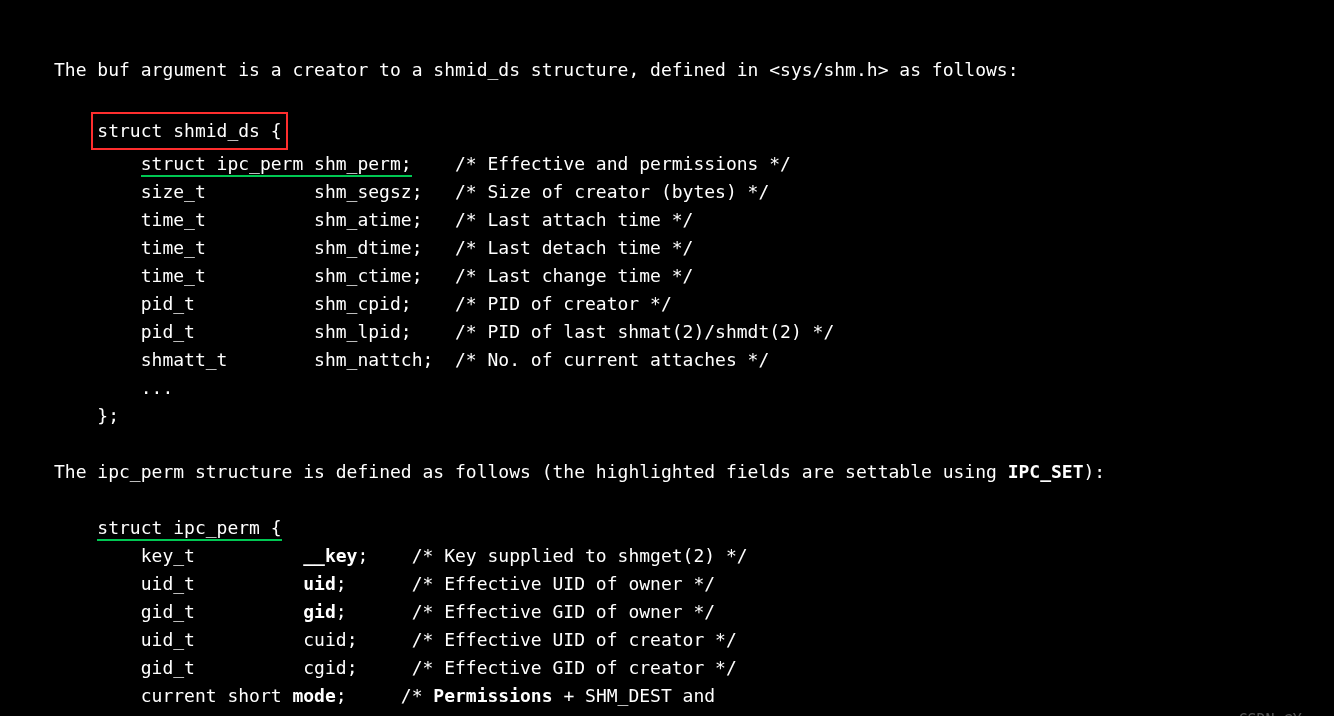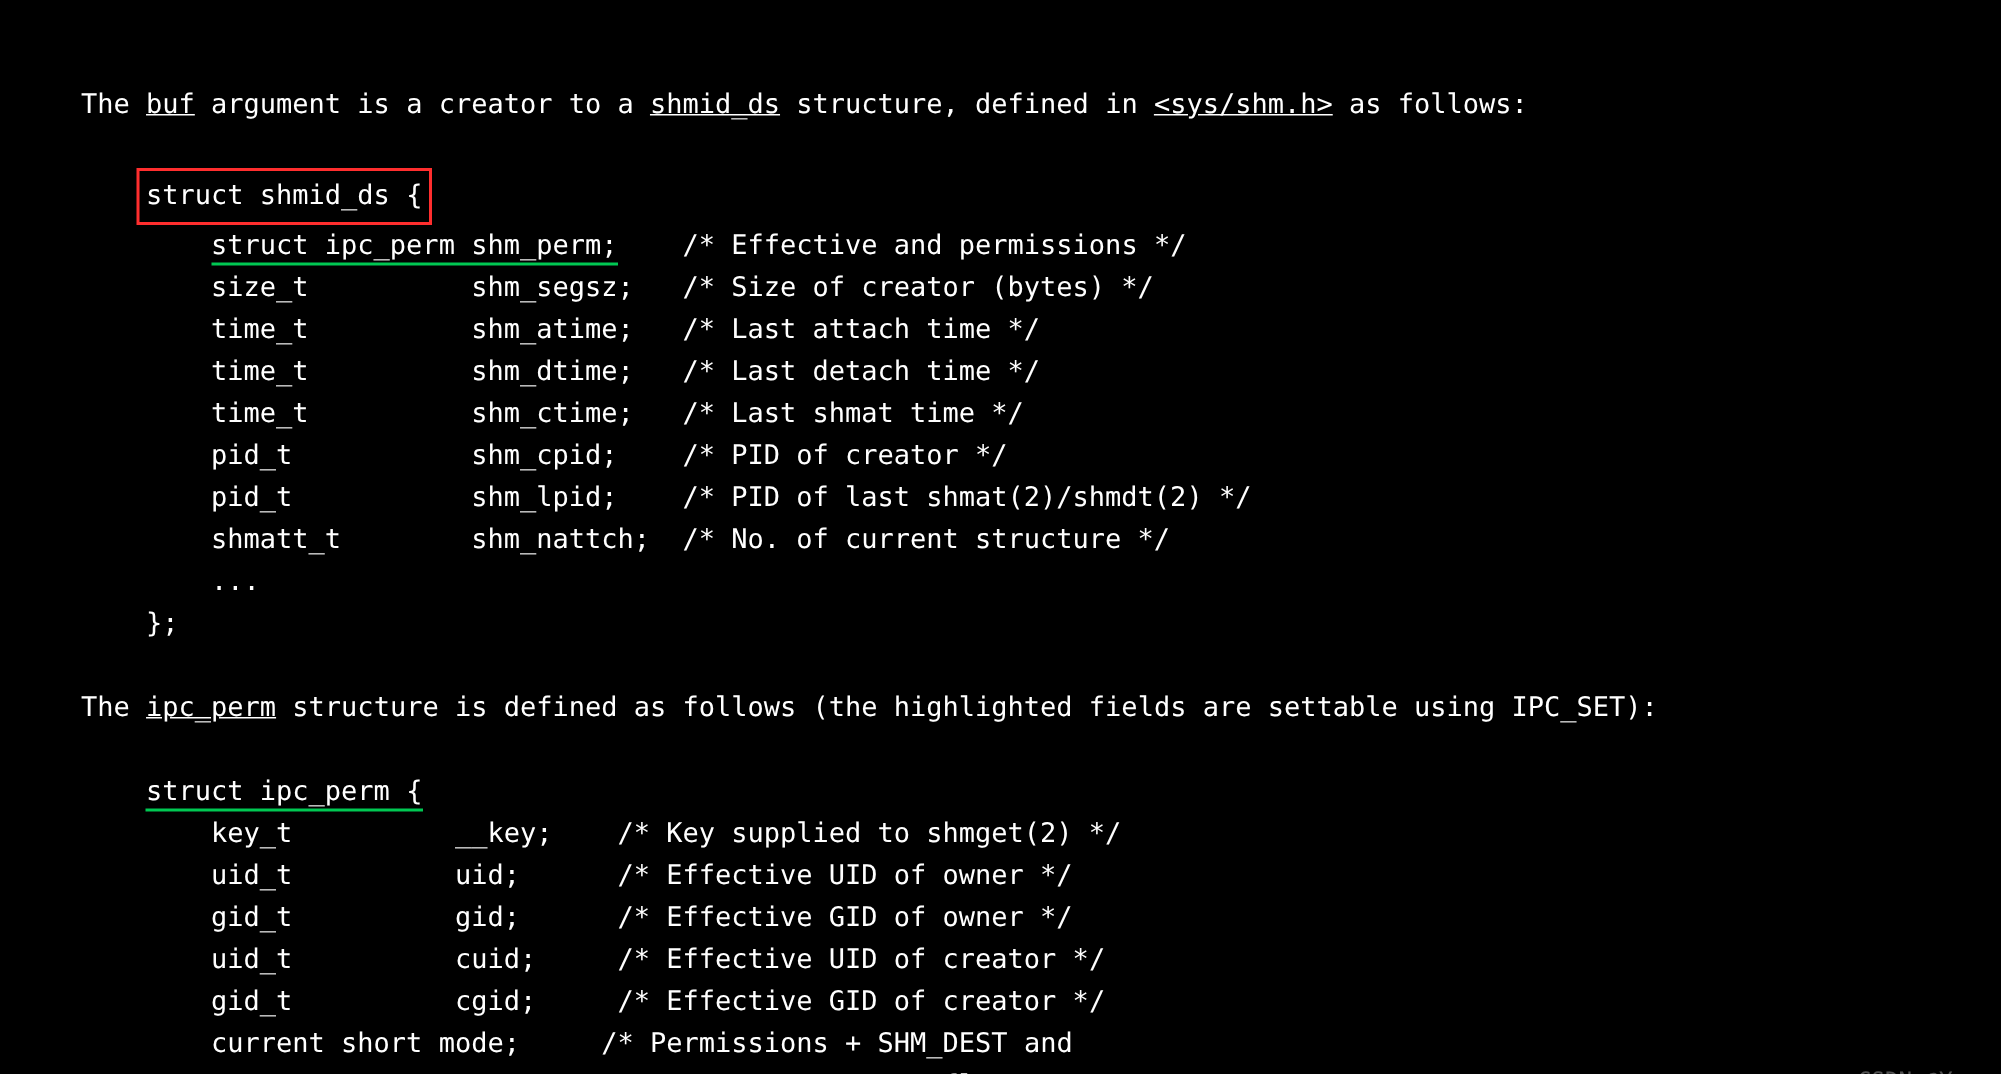--- a/index.html
+++ b/index.html
@@ -12,22 +12,22 @@
     padding: 0 54px;
     white-space: pre;
     overflow: hidden;
   }
   .page {
     position: relative;
     width: 1334px;
     height: 716px;
     box-sizing: border-box;
   }
-  .ul { text-decoration: underline; }
-  .bold { font-weight: normal; }
+  .ul { }
+  .bold { font-weight: bold; }
   .redbox {
     display: inline-block;
     border: 2.5px solid #ff2e2e;
     padding: 4px 4px;
     margin-left: -6px;
     line-height: 26px;
   }
   .green-under {
     border-bottom: 2.5px solid #00c853;
     padding-bottom: 1px;
@@ -46,24 +46,24 @@
 </head>
 <body>
 <div class="page">
 <span><span>The </span><span class="ul">buf</span><span> argument is a creator to a </span><span class="ul">shmid_ds</span><span> structure, defined in </span><span class="ul">&lt;sys/shm.h&gt;</span><span> as follows:</span></span>
 
     <span class="redbox"><span>struct shmid_ds {</span></span>
         <span class="green-under"><span>struct ipc_perm shm_perm;</span></span><span>    /* Effective and permissions */</span>
         <span>size_t          shm_segsz;   /* Size of creator (bytes) */</span>
         <span>time_t          shm_atime;   /* Last attach time */</span>
         <span>time_t          shm_dtime;   /* Last detach time */</span>
-        <span>time_t          shm_ctime;   /* Last shmat time */</span>
+        <span>time_t          shm_ctime;   /* Last change time */</span>
         <span>pid_t           shm_cpid;    /* PID of creator */</span>
         <span>pid_t           shm_lpid;    /* PID of last shmat(2)/shmdt(2) */</span>
-        <span>shmatt_t        shm_nattch;  /* No. of current structure */</span>
+        <span>shmatt_t        shm_nattch;  /* No. of current attaches */</span>
         <span>...</span>
     <span>};</span>
 
 <span><span>The </span><span class="ul">ipc_perm</span><span> structure is defined as follows (the highlighted fields are settable using </span><span class="bold">IPC_SET</span><span>):</span></span>
 
     <span class="green-under"><span>struct ipc_perm {</span></span>
         <span><span>key_t          </span><span class="bold">__key</span><span>;    /* Key supplied to shmget(2) */</span></span>
         <span><span>uid_t          </span><span class="bold">uid</span><span>;      /* Effective UID of owner */</span></span>
         <span><span>gid_t          </span><span class="bold">gid</span><span>;      /* Effective GID of owner */</span></span>
         <span><span>uid_t          </span><span>cuid</span><span>;     /* Effective UID of creator */</span></span>

